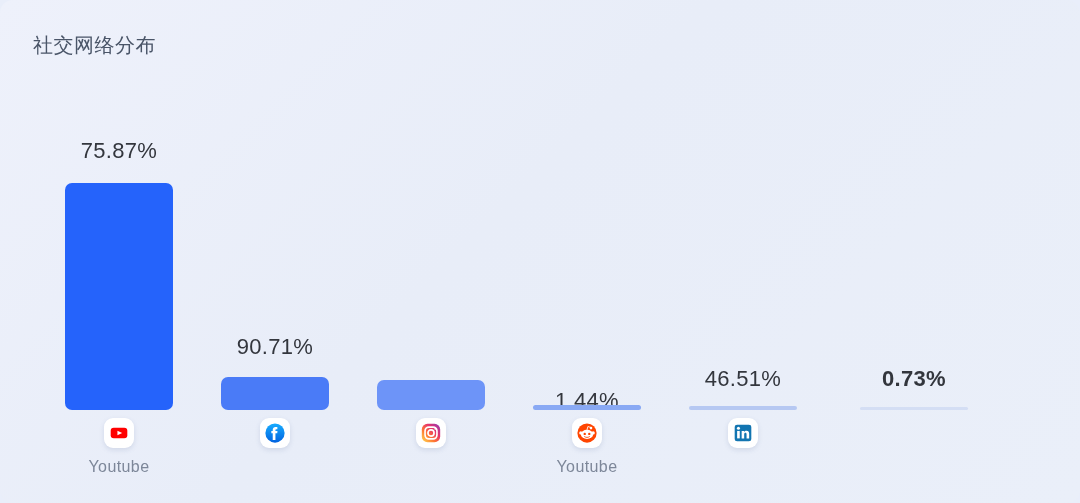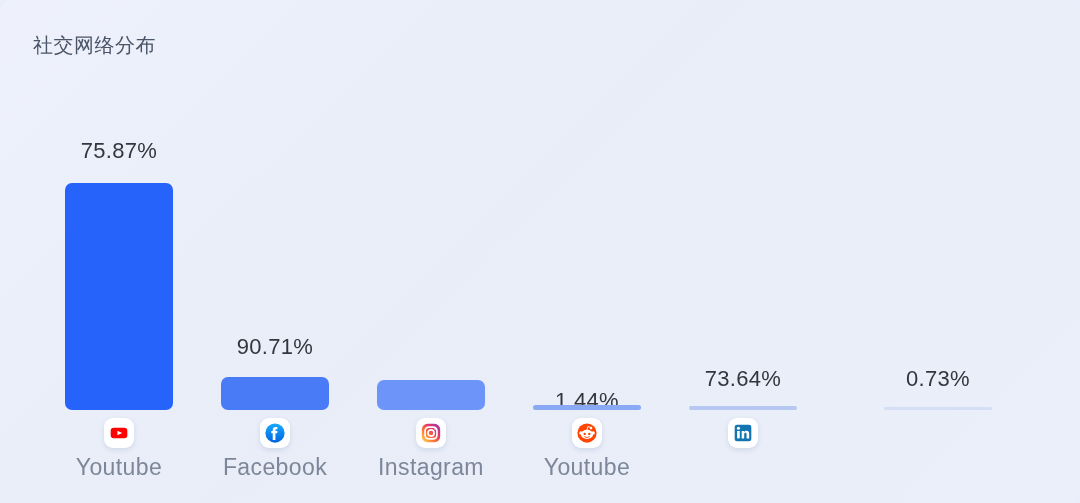--- a/index.html
+++ b/index.html
@@ -109,21 +109,21 @@
     position: absolute;
     left: 50%;
     top: 50%;
     transform: translate(-50%, -50%);
     display: block;
   }
 
   .cat-label {
     display: block;
     margin-top: 8px;
-    font-size: 23px;
+    font-size: 16px;
     line-height: 22px;
     color: #7d8799;
     letter-spacing: 0.4px;
     white-space: nowrap;
   }
 </style>
 </head>
 <body>
 
 <div class="panel">
@@ -159,21 +159,20 @@
             <defs>
               <linearGradient id="fbg" x1="0" y1="0" x2="0" y2="1">
                 <stop offset="0%" stop-color="#18acfe"></stop>
                 <stop offset="100%" stop-color="#0163e0"></stop>
               </linearGradient>
             </defs>
             <circle cx="12" cy="12" r="11" fill="url(#fbg)"></circle>
             <path d="M14.6 12.4h-2.1V20h-3.1v-7.6H7.8V9.8h1.6V8.3c0-2 1.2-3.3 3.3-3.3h2v2.6h-1.3c-.6 0-.9.3-.9.9v1.3h2.3l-.2 2.6z" fill="#ffffff"></path>
           </svg>
         </span>
-        <span class="cat-label">Facebook</span>
       </div>
     </div>
 
     <div class="column" style="left:353px;">
       <div class="bar-wrap">
         <div class="bar" style="height:30px;background:#6d94f8;"></div>
       </div>
       <div class="cat">
         <span class="icon-badge">
           <svg width="21" height="21" viewBox="0 0 24 24">
@@ -184,21 +183,20 @@
                 <stop offset="65%" stop-color="#e6336c"></stop>
                 <stop offset="100%" stop-color="#8a3ab9"></stop>
               </linearGradient>
             </defs>
             <rect x="1.5" y="1.5" width="21" height="21" rx="6.5" fill="url(#igg)"></rect>
             <rect x="5.2" y="5.2" width="13.6" height="13.6" rx="4.4" fill="none" stroke="#ffffff" stroke-width="1.9"></rect>
             <circle cx="12" cy="12" r="3.5" fill="none" stroke="#ffffff" stroke-width="1.9"></circle>
             <circle cx="17" cy="7.1" r="1.15" fill="#ffffff"></circle>
           </svg>
         </span>
-        <span class="cat-label">Instagram</span>
       </div>
     </div>
 
     <div class="column" style="left:509px;">
       <div class="value-label" style="top:388px;">1.44%</div>
       <div class="bar-wrap">
         <div class="bar thin" style="height:5px;background:#89a9f4;"></div>
       </div>
       <div class="cat">
         <span class="icon-badge">
@@ -212,37 +210,37 @@
             <path d="M12 8.4 L13 4.6 L16.2 5.6" stroke="#ffffff" stroke-width="1" fill="none" stroke-linecap="round"></path>
             <circle cx="4.9" cy="11.9" r="1.8" fill="#ffffff"></circle>
             <circle cx="19.1" cy="11.9" r="1.8" fill="#ffffff"></circle>
           </svg>
         </span>
         <span class="cat-label">Youtube</span>
       </div>
     </div>
 
     <div class="column" style="left:665px;">
-      <div class="value-label" style="top:366px;">73.64%</div>
+      <div class="value-label" style="top:366px;">46.51%</div>
       <div class="bar-wrap">
         <div class="bar thin" style="height:4px;background:#b6c8f2;"></div>
       </div>
       <div class="cat">
         <span class="icon-badge">
           <svg width="19" height="19" viewBox="0 0 24 24">
             <rect x="1.5" y="1.5" width="21" height="21" rx="3" fill="#1275b1"></rect>
             <rect x="4.6" y="9.4" width="3.3" height="9.4" fill="#ffffff"></rect>
             <circle cx="6.25" cy="6.1" r="1.9" fill="#ffffff"></circle>
             <path d="M10.3 9.4h3.1v1.3c.6-1 1.7-1.6 3-1.6 2.3 0 3.4 1.4 3.4 4v5.7h-3.3v-5.1c0-1.2-.4-2-1.5-2-1 0-1.5.7-1.5 2v5.1h-3.2V9.4z" fill="#ffffff"></path>
           </svg>
         </span>
       </div>
     </div>
 
-    <div class="column" style="left:860px;">
+    <div class="column" style="left:836px;font-weight:bold;">
       <div class="value-label" style="top:366px;">0.73%</div>
       <div class="bar-wrap">
         <div class="bar thin" style="height:3px;background:#d4def4;"></div>
       </div>
     </div>
 
   </div>
 </div>
 
 </body></html>

